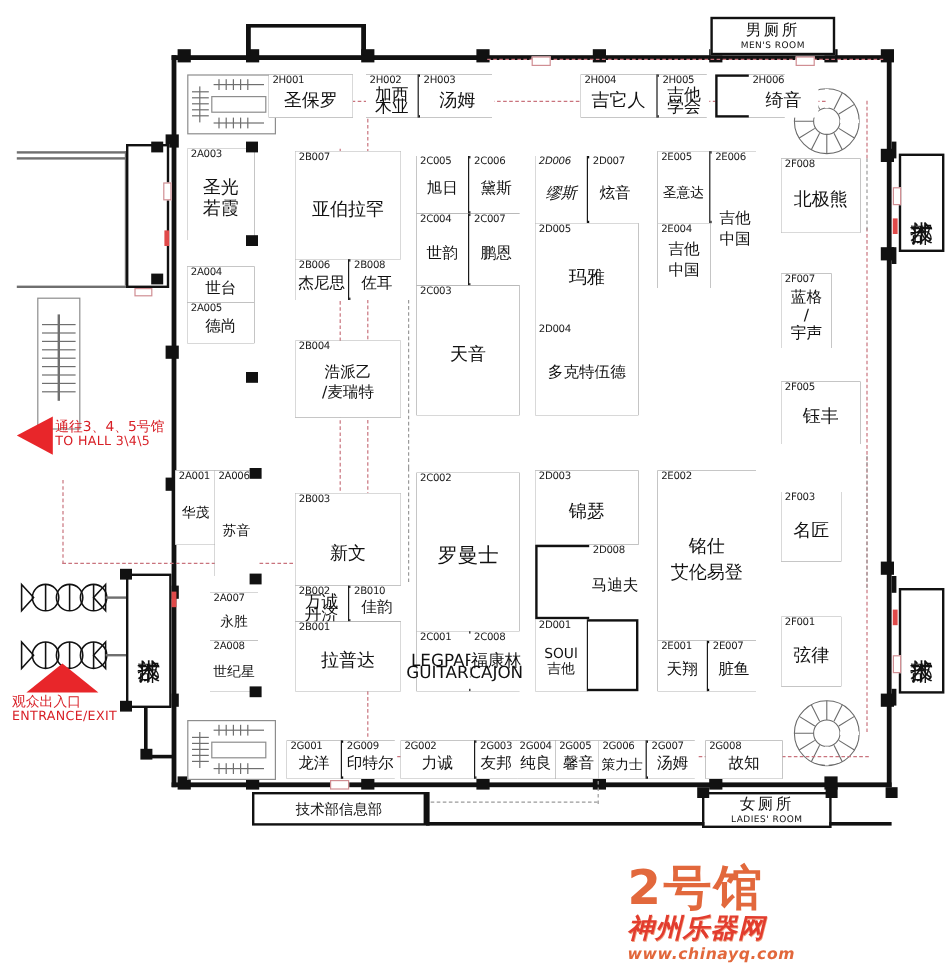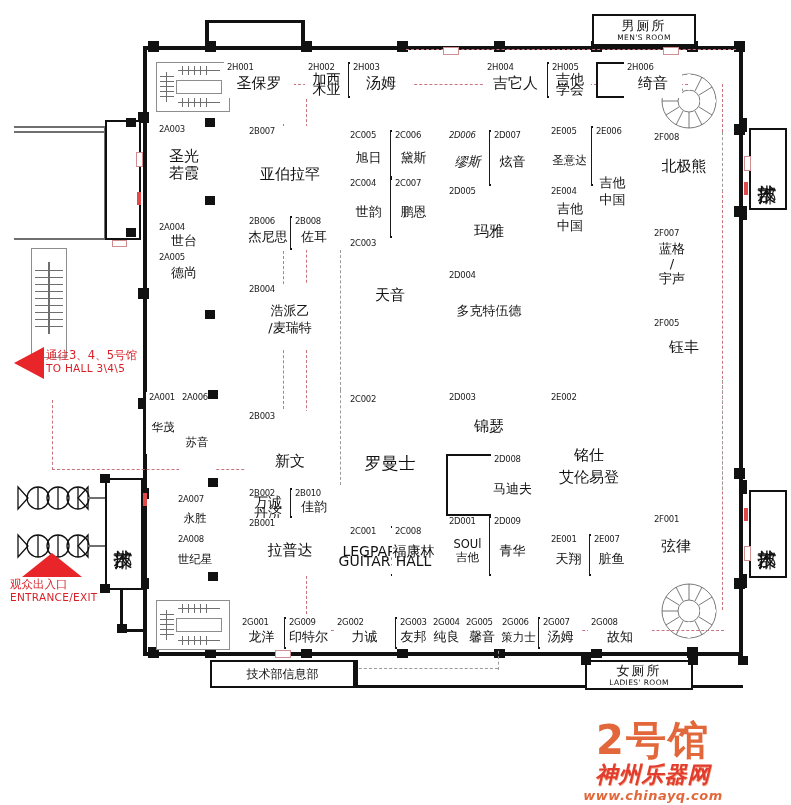--- a/index.html
+++ b/index.html
@@ -54,21 +54,21 @@
   .hline{position:absolute;background:#6f6f6f;}
 
   
   .stair{position:absolute;}
 
   
   .door{position:absolute;background:#e04a4a;}
   .doorw{position:absolute;border:1px solid #d08e93;background:#fff;}
 
   
-  .logo{position:absolute;text-align:center;}
+  .logo{position:absolute;text-align:left;}
   .logo .l1{font-size:40px;line-height:44px;color:#e2683c;font-weight:bold;letter-spacing:2px;}
   .logo .l2{font-size:22px;line-height:26px;color:#e23c2e;font-weight:bold;letter-spacing:1px;
             font-style:italic;text-shadow:0.5px 0.5px 0 #f0a080;}
   .logo .l3{font-size:13px;line-height:15px;color:#e2683c;font-weight:bold;font-style:italic;letter-spacing:0.5px;}
 </style>
 </head>
 <body>
 
 <div id="map">
 
@@ -494,21 +494,21 @@
 
   <div class="grp" style="left:347px;top:526px;width:86px;height:50px;">
     <div class="booth thin" style="left:-2px;top:-2px;width:44px;height:50px;border:none;">
       <span class="code">2C001</span>
       <span class="nm xs" style="padding-top:10px;white-space:pre-line;">LEGPAP
 GUITARS</span>
     </div>
     <div class="booth thin" style="left:43px;top:-2px;width:43px;height:50px;border:none;">
       <span class="code">2C008</span>
       <span class="nm xs" style="padding-top:10px;white-space:pre-line;">福康林
-HALL</span>
+CAJON</span>
     </div>
   </div>
 
   <div class="grp" style="left:446px;top:130px;width:86px;height:56px;">
     <div class="booth thin" style="left:-2px;top:-2px;width:44px;height:56px;border:none;border-right:1.6px solid #1a1a1a;font-style:italic;">
       <span class="code">2D006</span>
       <span class="nm md" style="padding-top:8px;">缪斯</span>
     </div>
     <div class="booth thin" style="left:43px;top:-2px;width:43px;height:56px;border:none;">
       <span class="code">2D007</span>
@@ -542,24 +542,20 @@
       <span class="code">2D008</span>
       <span class="nm md" style="padding-top:8px;">马迪夫</span>
     </div>
   </div>
 
   <div class="grp" style="left:446px;top:516px;width:86px;height:60px;">
     <div class="booth thin" style="left:-2px;top:-2px;width:44px;height:60px;border:none;border-right:1.6px solid #1a1a1a;">
       <span class="code">2D001</span>
       <span class="nm sm" style="padding-top:9px;white-space:pre-line;">SOUl
 吉他</span>
-    </div>
-    <div class="booth thin" style="left:43px;top:-2px;width:43px;height:60px;border:none;">
-      <span class="code">2D009</span>
-      <span class="nm md" style="padding-top:9px;">青华</span>
     </div>
   </div>
 
   <div class="grp" style="left:548px;top:126px;width:82px;height:60px;">
     <div class="booth thin" style="left:-2px;top:-2px;width:44px;height:60px;border:none;border-right:1.6px solid #1a1a1a;">
       <span class="code">2E005</span>
       <span class="nm sm" style="padding-top:8px;">圣意达</span>
     </div>
     <div class="booth thin" style="left:43px;top:-2px;width:39px;height:114px;border:none;">
       <span class="code">2E006</span>
@@ -611,20 +607,26 @@
     </div>
   </div>
 
   <div class="grp" style="left:651px;top:318px;width:66px;height:52px;">
     <div class="booth thin" style="left:-2px;top:-2px;width:66px;height:52px;border:none;">
       <span class="code">2F005</span>
       <span class="nm">钰丰</span>
     </div>
   </div>
 
+  <div class="grp" style="left:651px;top:410px;width:50px;height:58px;">
+    <div class="booth thin" style="left:-2px;top:-2px;width:50px;height:58px;border:none;">
+      <span class="code">2F003</span>
+      <span class="nm">名匠</span>
+    </div>
+  </div>
 
   <div class="grp" style="left:651px;top:514px;width:50px;height:58px;">
     <div class="booth thin" style="left:-2px;top:-2px;width:50px;height:58px;border:none;">
       <span class="code">2F001</span>
       <span class="nm">弦律</span>
     </div>
   </div>
 
   <div class="grp" style="left:239px;top:617px;width:90px;height:32px;">
     <div class="booth thin" style="left:-2px;top:-2px;width:46px;height:32px;border:none;border-right:1.6px solid #1a1a1a;">

